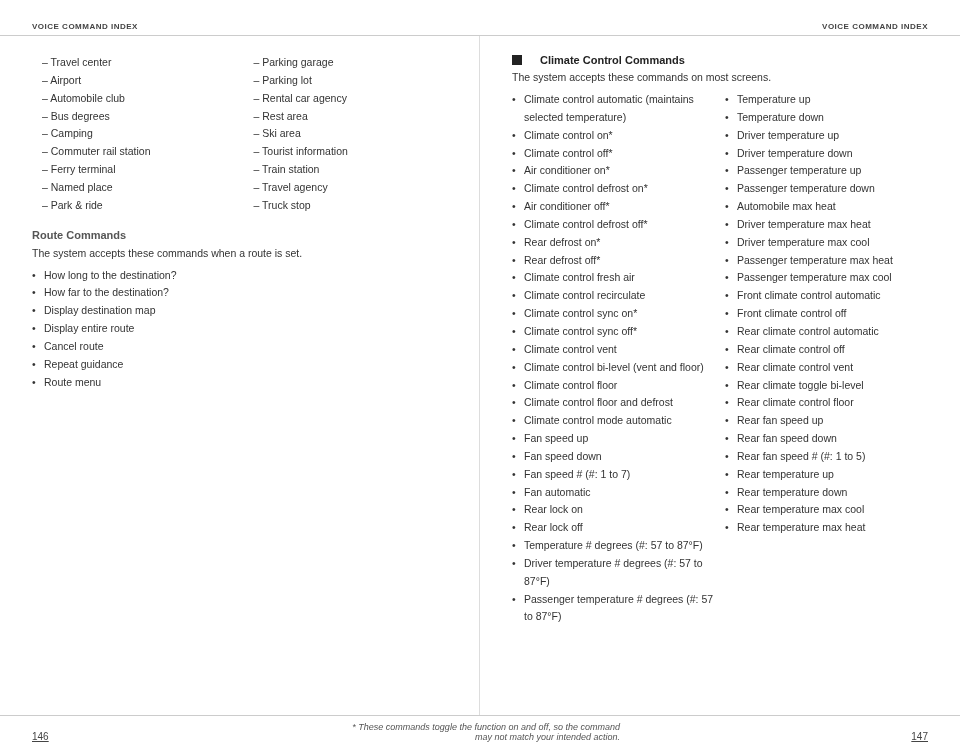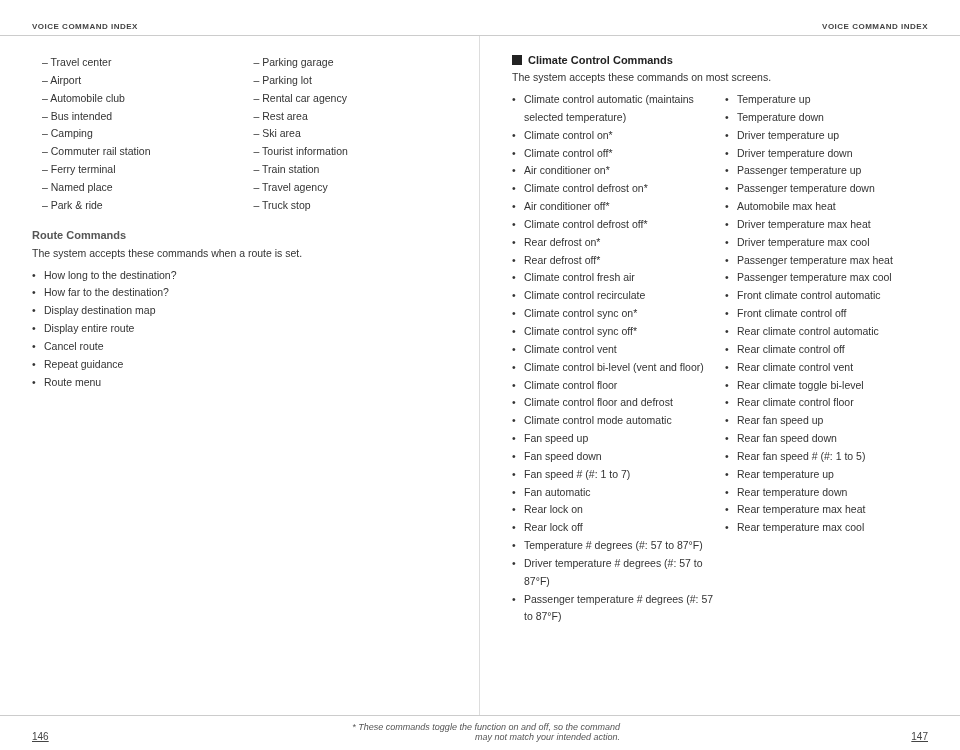--- a/index.html
+++ b/index.html
@@ -91,20 +91,21 @@
     .bullet-list li::before {
       content: "•";
       position: absolute;
       left: 0;
       top: 0;
     }
     .climate-header {
       display: flex;
       align-items: center;
       margin-bottom: 5px;
+      gap: 12px;
     }
     .climate-square {
       width: 10px;
       height: 10px;
       background: #222;
       display: inline-block;
       margin-right: 6px;
       flex-shrink: 0;
     }
     .climate-title {
@@ -152,21 +153,21 @@
   <div class="content">
 
     <div class="left-col">
 
       <div class="two-col-list">
         <div class="list-col">
           <ul id="places-col1-ul">
               <li>Travel center</li>
               <li>Airport</li>
               <li>Automobile club</li>
-              <li>Bus intended</li>
+              <li>Bus degrees</li>
               <li>Camping</li>
               <li>Commuter rail station</li>
               <li>Ferry terminal</li>
               <li>Named place</li>
               <li>Park &amp; ride</li>
             </ul>
         </div>
         <div class="list-col">
           <ul id="places-col2-ul">
               <li>Parking garage</li>
@@ -253,22 +254,22 @@
               <li>Rear climate control automatic</li>
               <li>Rear climate control off</li>
               <li>Rear climate control vent</li>
               <li>Rear climate toggle bi-level</li>
               <li>Rear climate control floor</li>
               <li>Rear fan speed up</li>
               <li>Rear fan speed down</li>
               <li>Rear fan speed # (#: 1 to 5)</li>
               <li>Rear temperature up</li>
               <li>Rear temperature down</li>
+              <li>Rear temperature max cool</li>
               <li>Rear temperature max heat</li>
-              <li>Rear temperature max cool</li>
             </ul>
         </div>
       </div>
 
     </div>
   </div>
 
   <div class="footer">
     <span class="page-num">146</span>
     <span class="footnote">* These commands toggle the function on and off, so the command may not match your intended action.</span>

